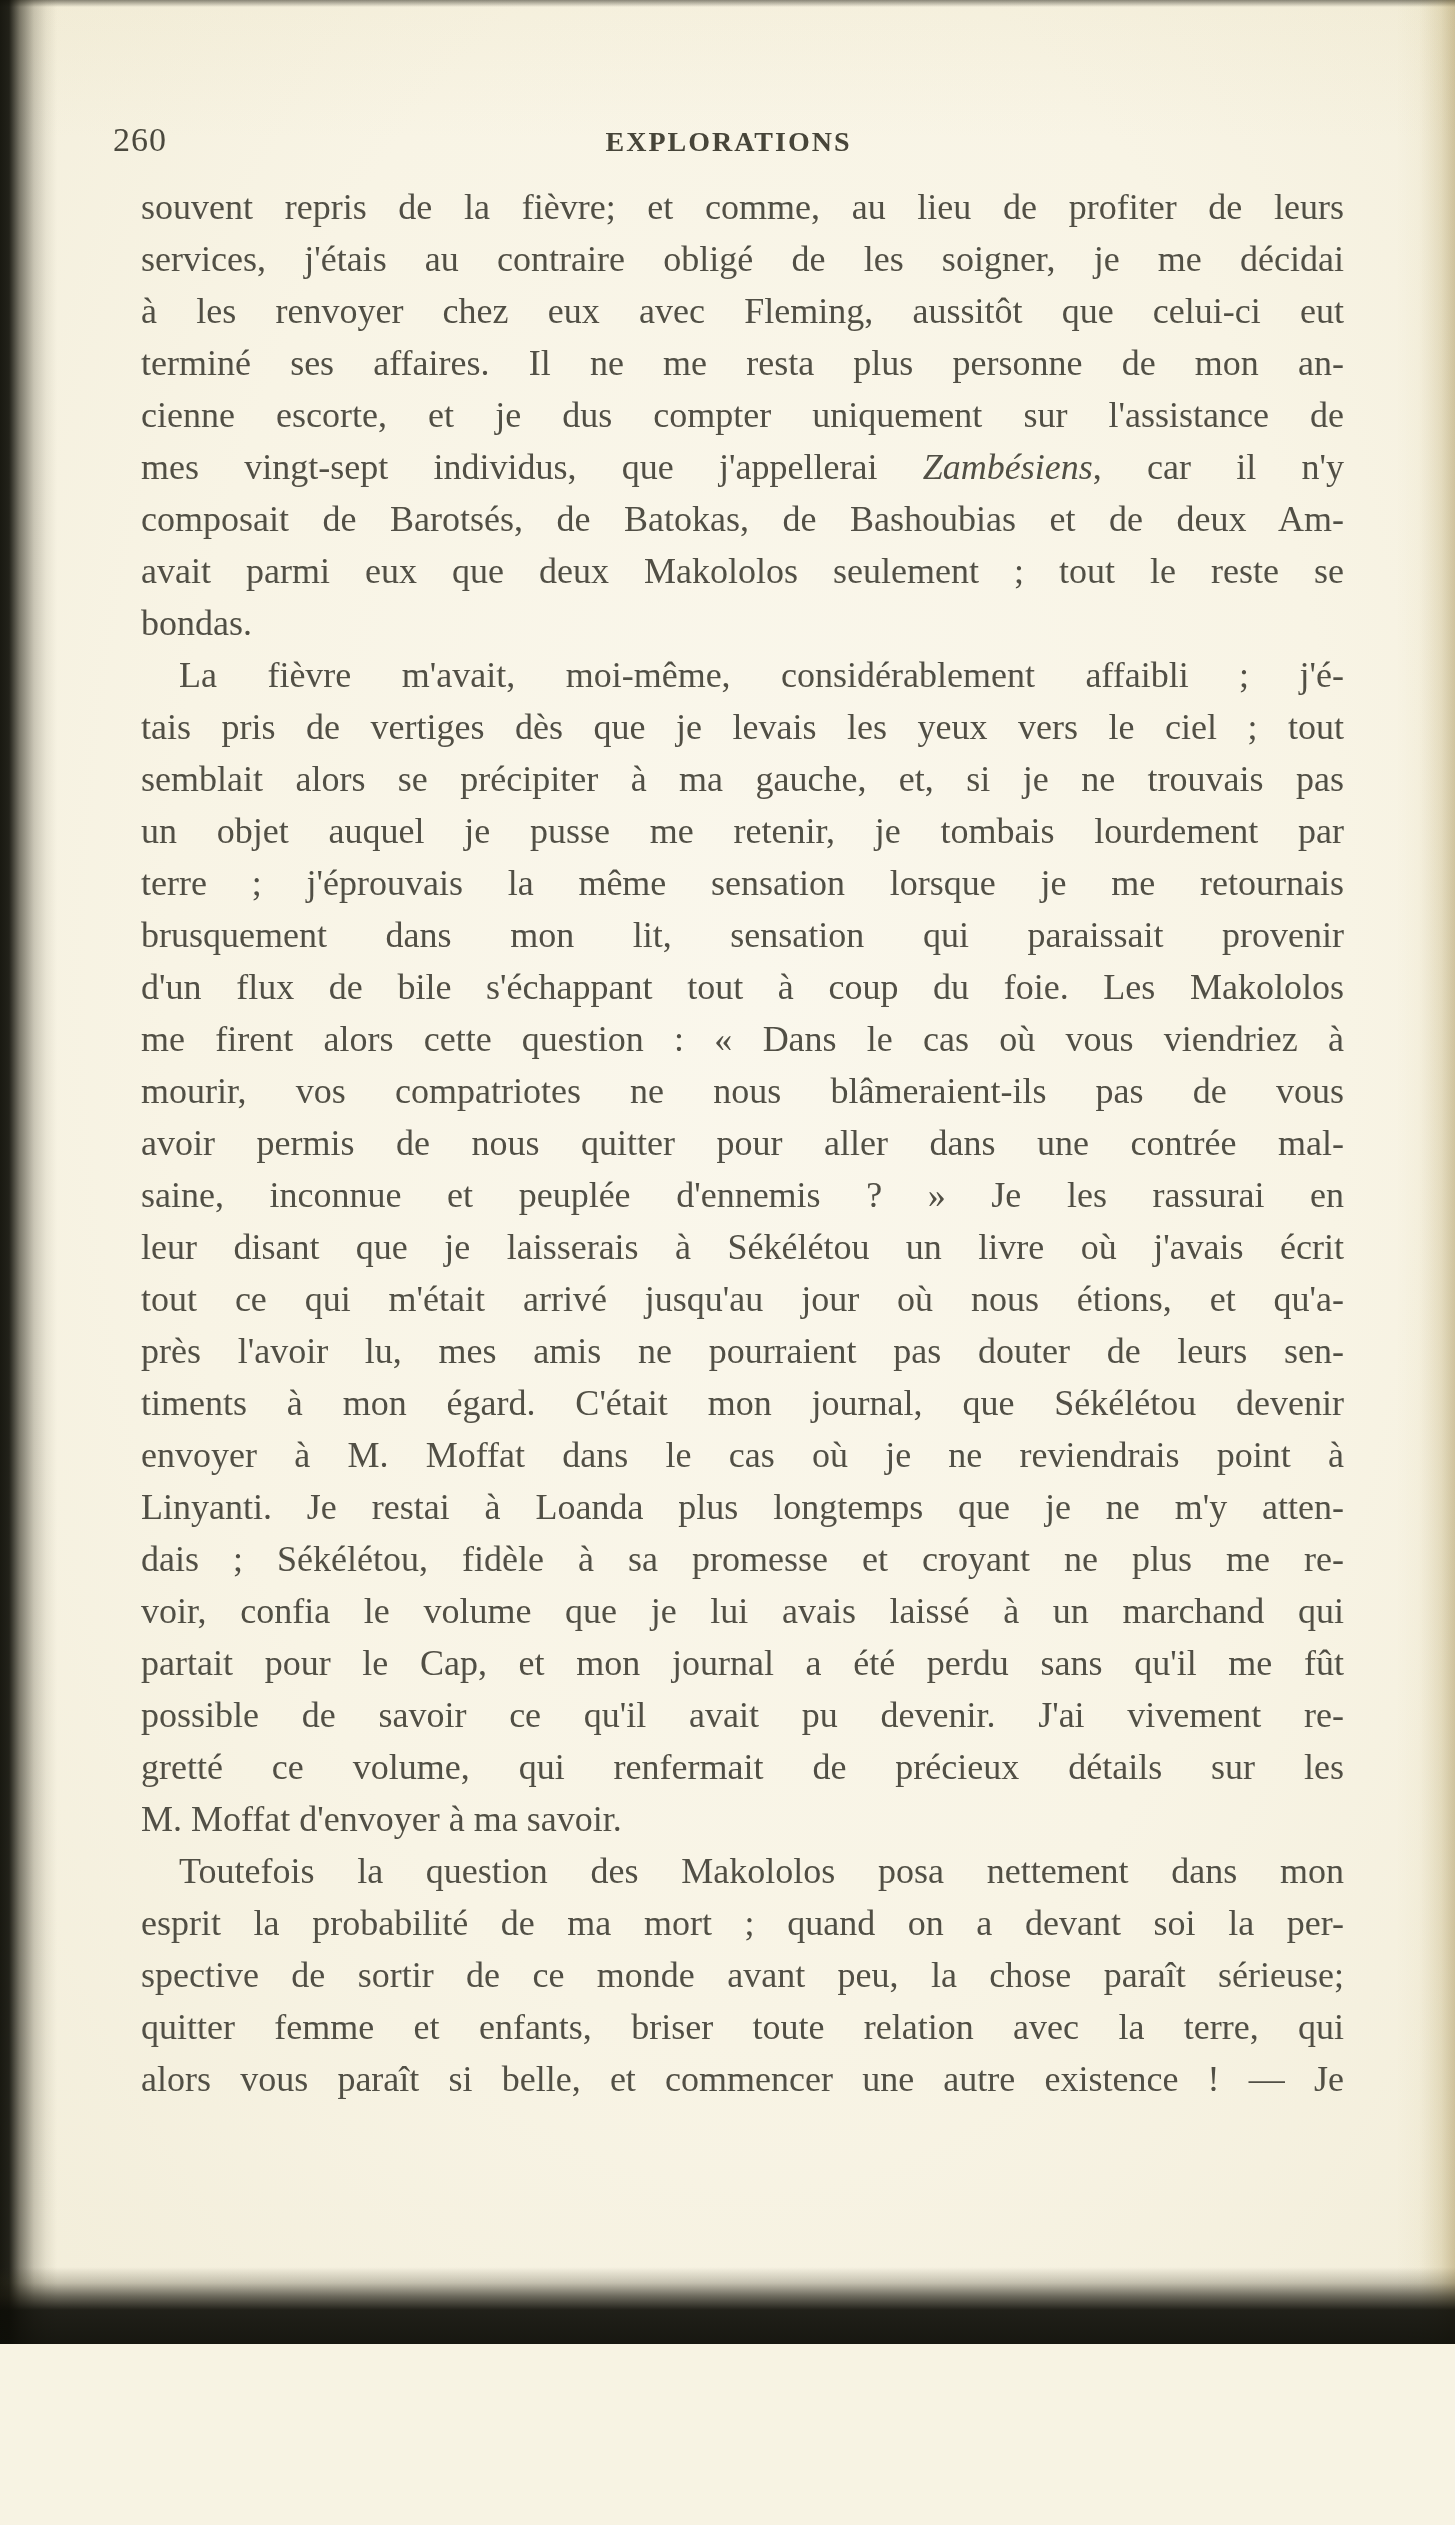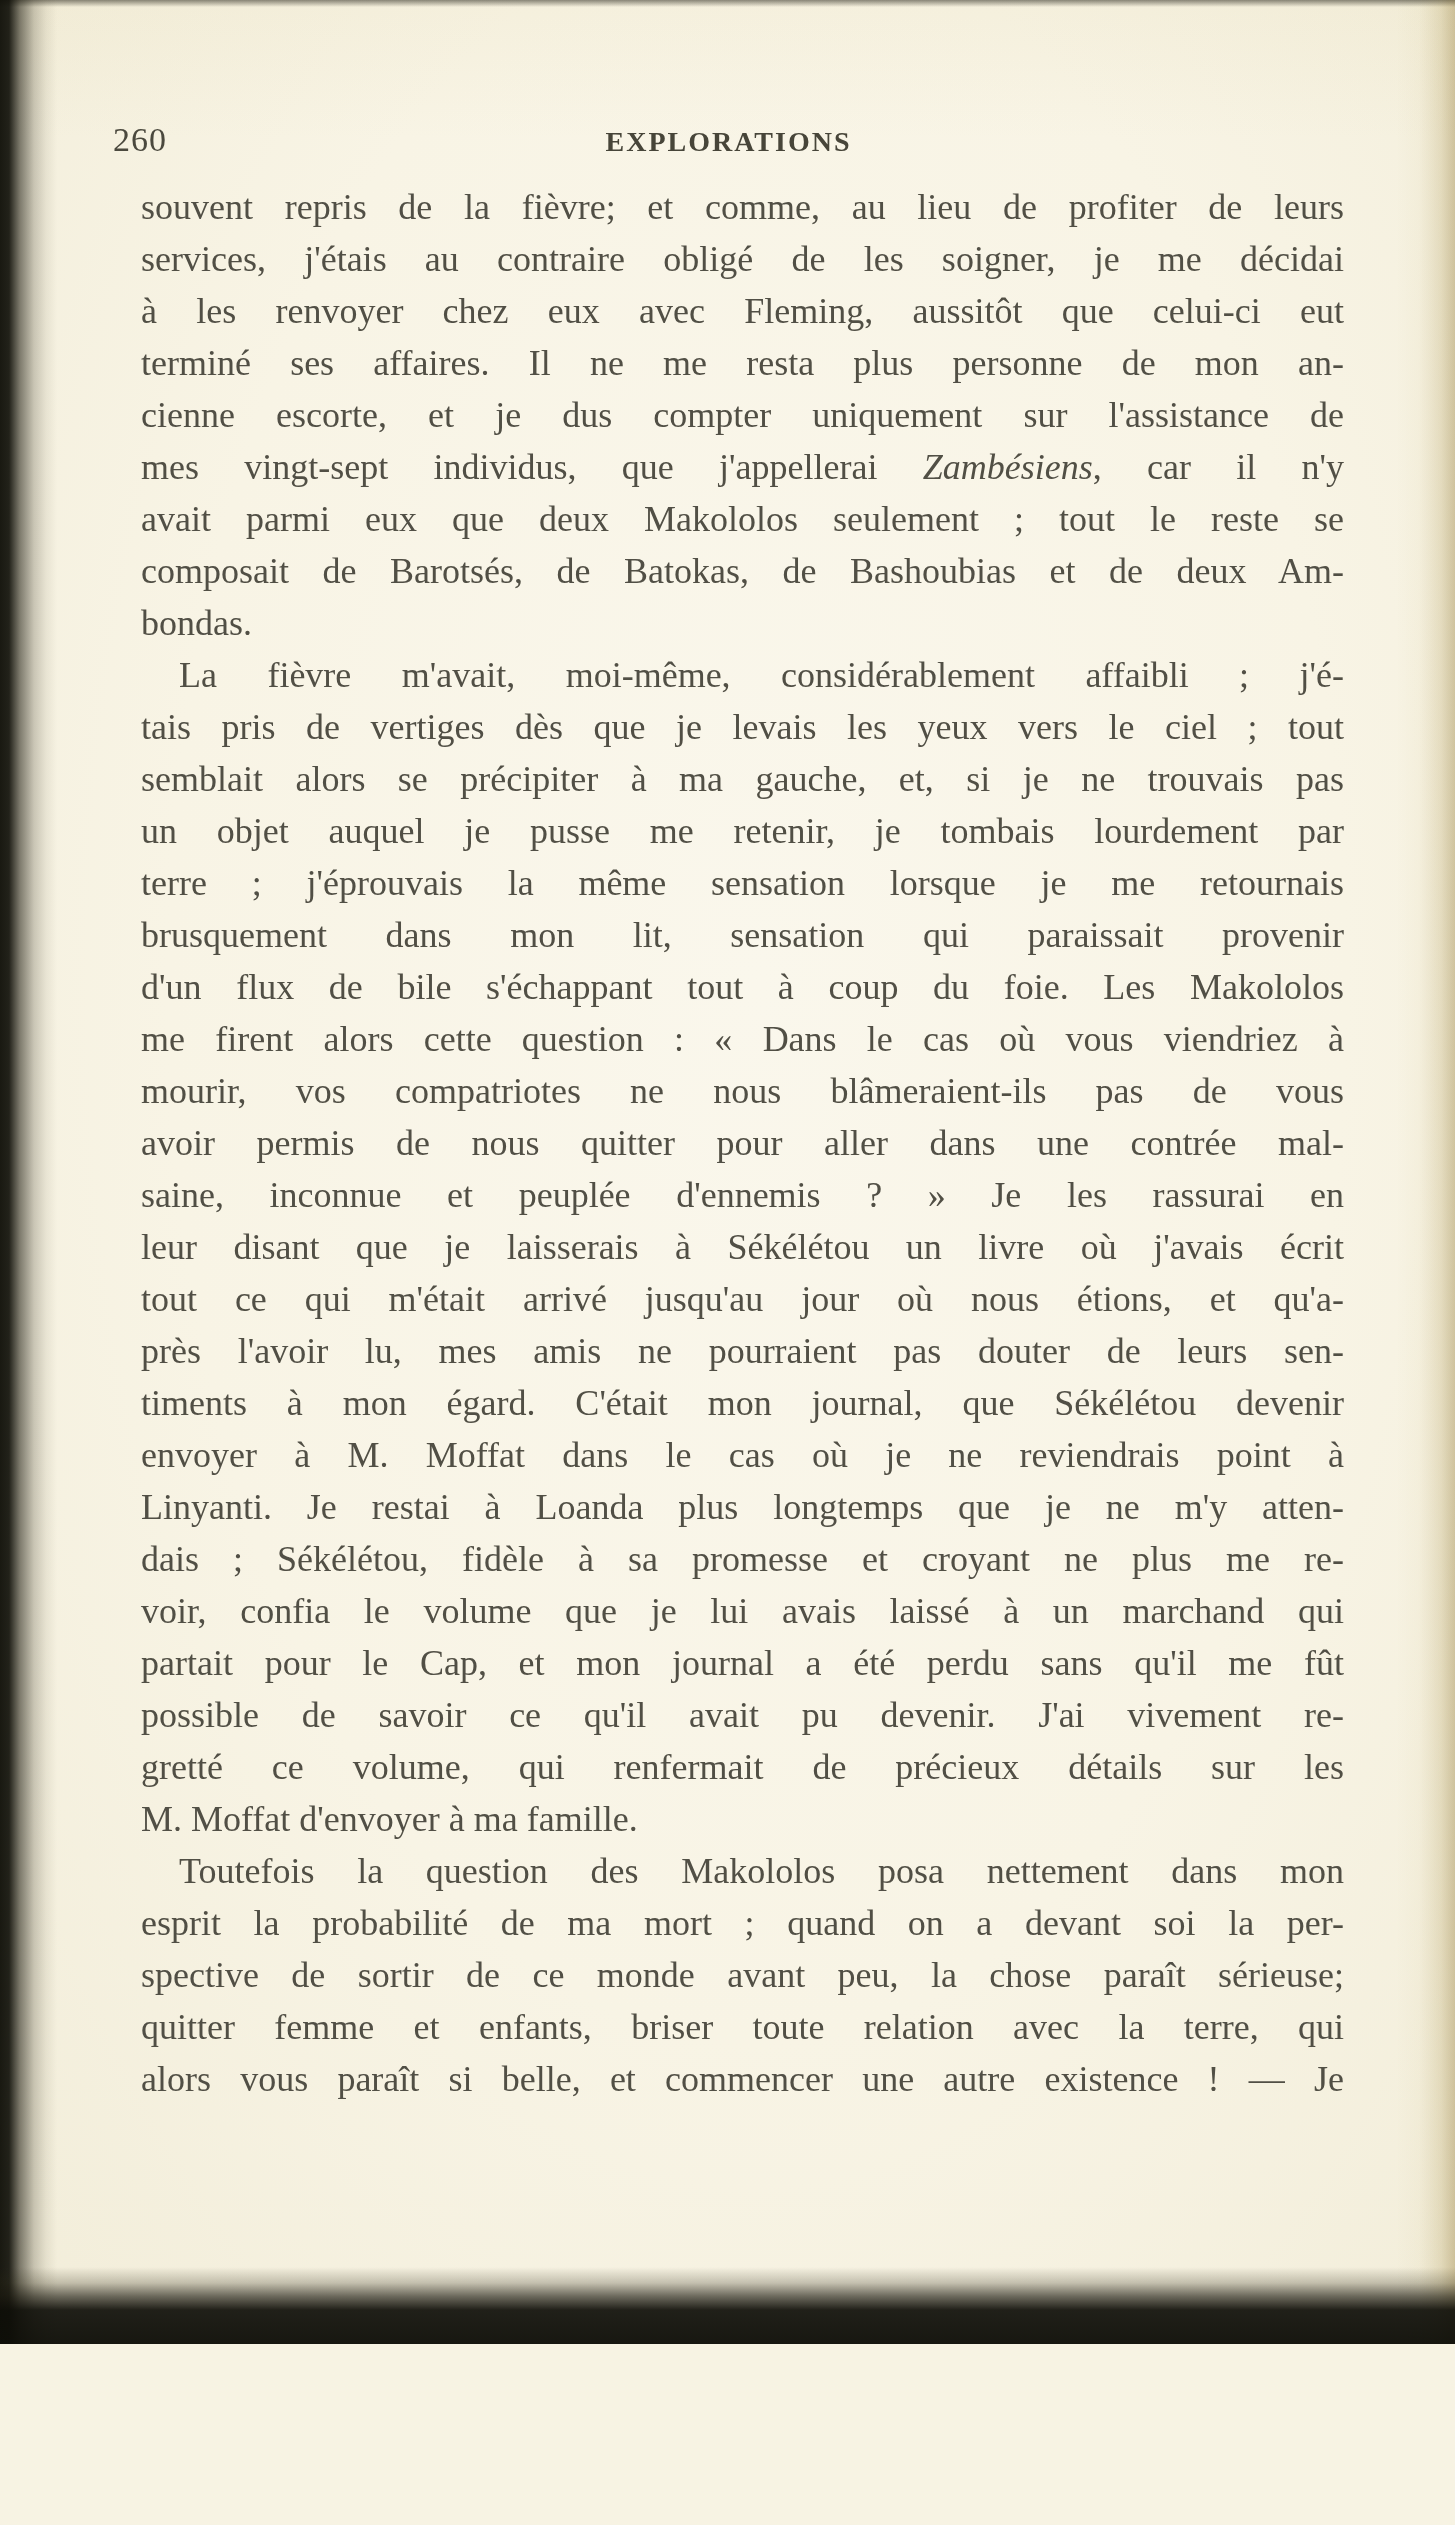--- a/index.html
+++ b/index.html
@@ -100,22 +100,22 @@
 
   <div class="running-head">EXPLORATIONS</div>
 
   <div class="text-block" id="text-block">
       <div class="line">souvent repris de la fièvre; et comme, au lieu de profiter de leurs</div>
       <div class="line">services, j'étais au contraire obligé de les soigner, je me décidai</div>
       <div class="line">à les renvoyer chez eux avec Fleming, aussitôt que celui-ci eut</div>
       <div class="line">terminé ses affaires. Il ne me resta plus personne de mon an-</div>
       <div class="line">cienne escorte, et je dus compter uniquement sur l'assistance de</div>
       <div class="line">mes vingt-sept individus, que j'appellerai <i>Zambésiens</i>, car il n'y</div>
+      <div class="line">composait de Barotsés, de Batokas, de Bashoubias et de deux Am-</div>
       <div class="line">avait parmi eux que deux Makololos seulement ; tout le reste se</div>
-      <div class="line">composait de Barotsés, de Batokas, de Bashoubias et de deux Am-</div>
       <div class="line no-just">bondas.</div>
       <div class="line indent">La fièvre m'avait, moi-même, considérablement affaibli ; j'é-</div>
       <div class="line">tais pris de vertiges dès que je levais les yeux vers le ciel ; tout</div>
       <div class="line">semblait alors se précipiter à ma gauche, et, si je ne trouvais pas</div>
       <div class="line">un objet auquel je pusse me retenir, je tombais lourdement par</div>
       <div class="line">terre ; j'éprouvais la même sensation lorsque je me retournais</div>
       <div class="line">brusquement dans mon lit, sensation qui paraissait provenir</div>
       <div class="line">d'un flux de bile s'échappant tout à coup du foie. Les Makololos</div>
       <div class="line">me firent alors cette question : « Dans le cas où vous viendriez à</div>
       <div class="line">mourir, vos compatriotes ne nous blâmeraient-ils pas de vous</div>
@@ -125,21 +125,21 @@
       <div class="line">tout ce qui m'était arrivé jusqu'au jour où nous étions, et qu'a-</div>
       <div class="line">près l'avoir lu, mes amis ne pourraient pas douter de leurs sen-</div>
       <div class="line">timents à mon égard. C'était mon journal, que Sékélétou devenir</div>
       <div class="line">envoyer à M. Moffat dans le cas où je ne reviendrais point à</div>
       <div class="line">Linyanti. Je restai à Loanda plus longtemps que je ne m'y atten-</div>
       <div class="line">dais ; Sékélétou, fidèle à sa promesse et croyant ne plus me re-</div>
       <div class="line">voir, confia le volume que je lui avais laissé à un marchand qui</div>
       <div class="line">partait pour le Cap, et mon journal a été perdu sans qu'il me fût</div>
       <div class="line">possible de savoir ce qu'il avait pu devenir. J'ai vivement re-</div>
       <div class="line">gretté ce volume, qui renfermait de précieux détails sur les</div>
-      <div class="line no-just">M. Moffat d'envoyer à ma famille.</div>
+      <div class="line no-just">M. Moffat d'envoyer à ma savoir.</div>
       <div class="line indent">Toutefois la question des Makololos posa nettement dans mon</div>
       <div class="line">esprit la probabilité de ma mort ; quand on a devant soi la per-</div>
       <div class="line">spective de sortir de ce monde avant peu, la chose paraît sérieuse;</div>
       <div class="line">quitter femme et enfants, briser toute relation avec la terre, qui</div>
       <div class="line">alors vous paraît si belle, et commencer une autre existence ! — Je</div>
     </div>
 
   <div class="edge-top"></div>
   <div class="edge-right"></div>
   <div class="edge-left"></div>

